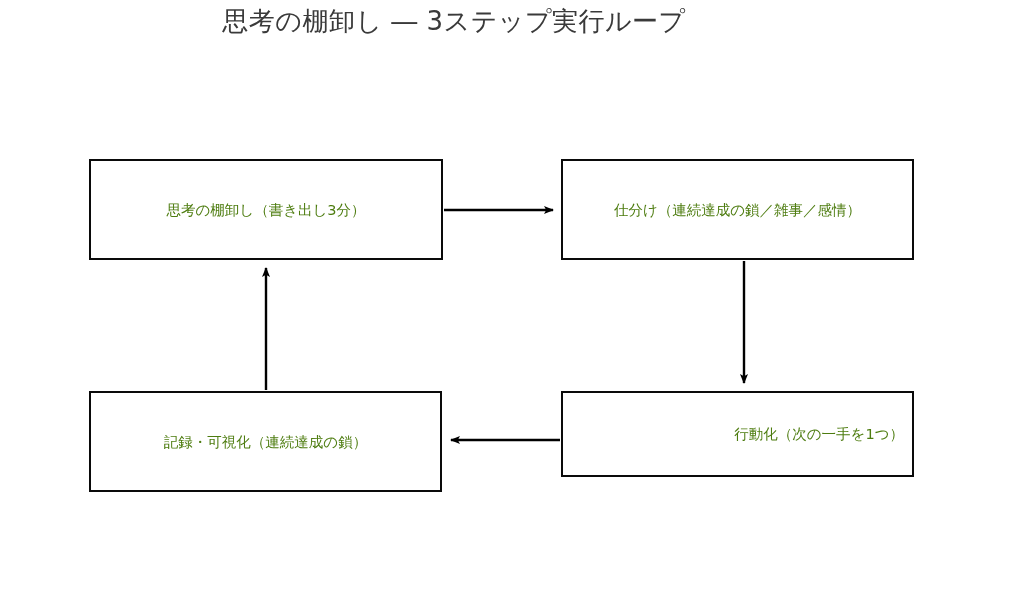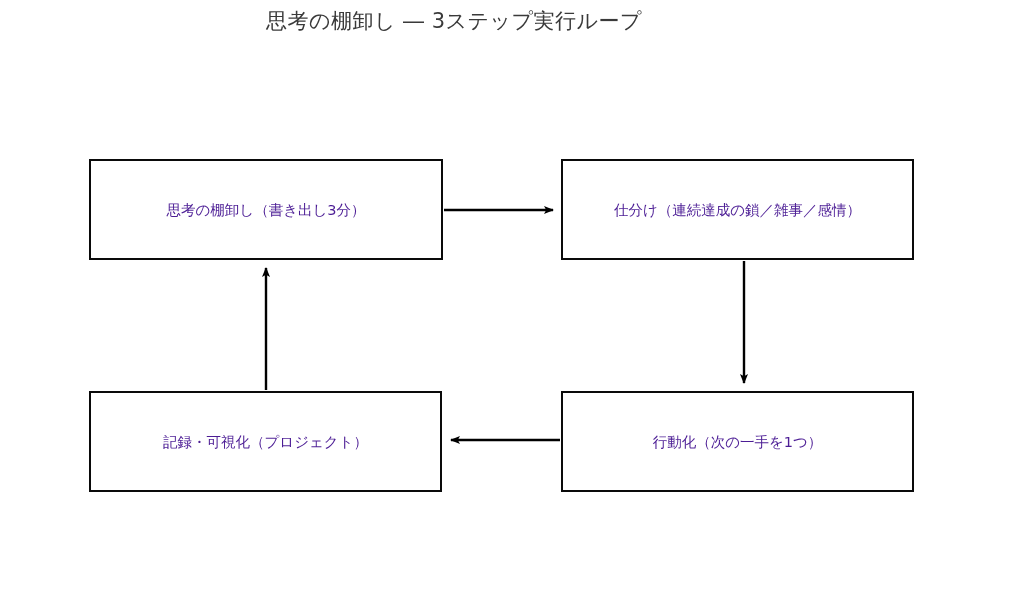--- a/index.html
+++ b/index.html
@@ -17,46 +17,46 @@
     height: 610px;
     background: #ffffff;
     overflow: hidden;
   }
   #diagram-title {
     position: absolute;
     left: 0;
     top: 6px;
     width: 908px;
     text-align: center;
-    font-size: 21px;
+    font-size: 26px;
     line-height: 30px;
     color: #3a3a3a;
     letter-spacing: 0.5px;
     white-space: nowrap;
   }
   .node {
     position: absolute;
     box-sizing: border-box;
     border: 2px solid #0a0a0a;
     background: #ffffff;
     display: flex;
     align-items: center;
     justify-content: center;
   }
   .node-label {
     font-size: 14.5px;
     line-height: 20px;
-    color: #4c1d95;
+    color: #4d7c0f;
     text-align: center;
     white-space: nowrap;
     padding: 0 8px;
   }
   #node-inventory { left: 89px;  top: 159px; width: 354px; height: 101px; }
   #node-sorting   { left: 561px; top: 159px; width: 353px; height: 101px; }
-  #node-action    { left: 561px; top: 391px; width: 353px; height: 101px; }
+  #node-action    { left: 561px; top: 391px; width: 353px; height: 86px; justify-content: flex-end; }
   #node-record    { left: 89px;  top: 391px; width: 353px; height: 101px; }
 
   .edge-layer {
     position: absolute;
     left: 0;
     top: 0;
     width: 1024px;
     height: 610px;
     pointer-events: none;
   }
@@ -99,16 +99,16 @@
 
   <div class="node" id="node-sorting">
     <span class="node-label">仕分け（連続達成の鎖／雑事／感情）</span>
   </div>
 
   <div class="node" id="node-action">
     <span class="node-label">行動化（次の一手を1つ）</span>
   </div>
 
   <div class="node" id="node-record">
-    <span class="node-label">記録・可視化（プロジェクト）</span>
+    <span class="node-label">記録・可視化（連続達成の鎖）</span>
   </div>
 
 </div>
 
 </body></html>

